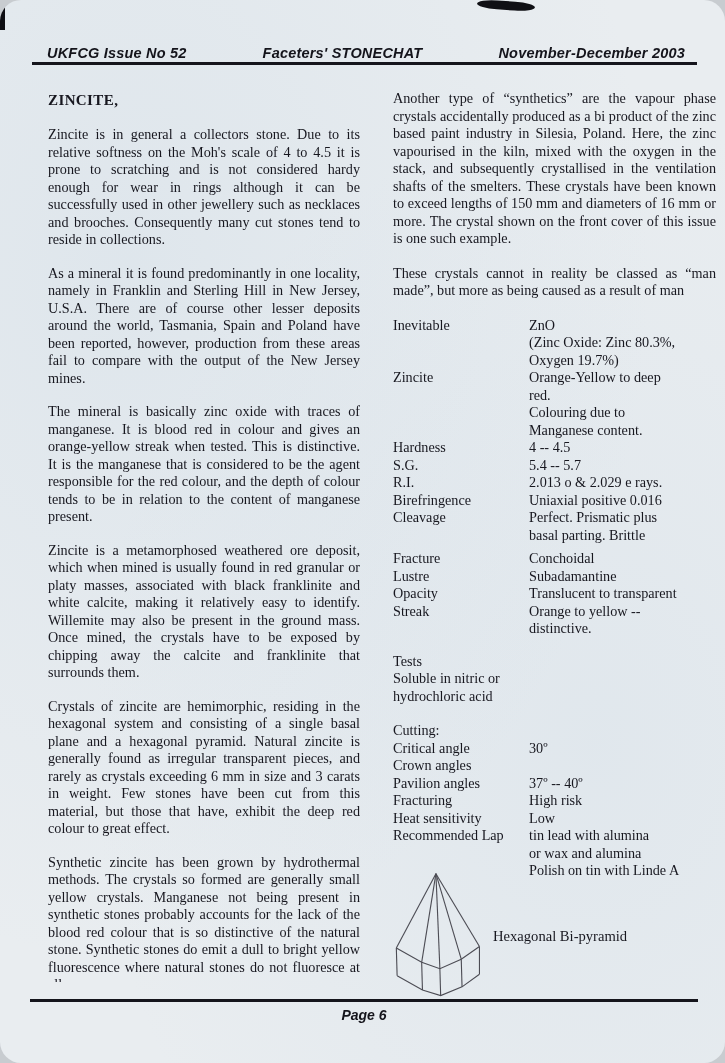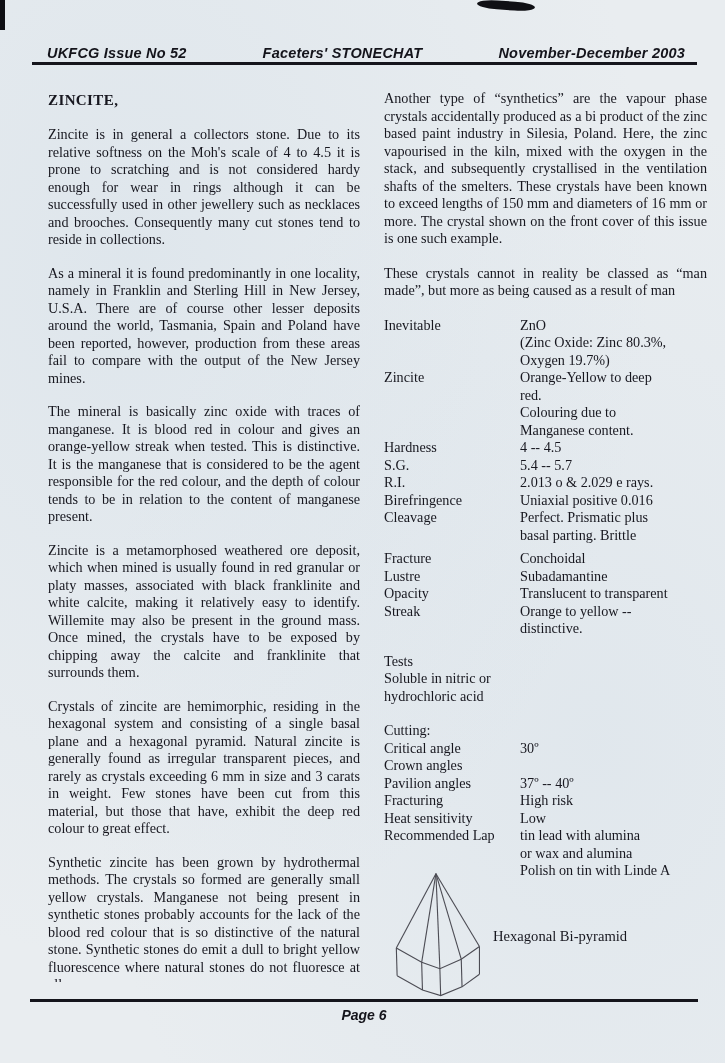--- a/index.html
+++ b/index.html
@@ -8,37 +8,38 @@
     font-family:"Liberation Serif","DejaVu Serif",serif;
     color:#17171f;
     background:#c8ccd0;
   }
   .page{
     position:relative;width:725px;height:1063px;overflow:hidden;
     background:
       radial-gradient(ellipse at 18% 25%, rgba(185,205,222,.22), transparent 62%),
       radial-gradient(ellipse at 82% 70%, rgba(185,205,222,.18), transparent 60%),
       #e9edf0;
+    border-radius: 21px;
   }
   
   .artifact-left{position:absolute;left:0;top:0;width:5px;height:30px;background:#0e0e13;}
   .artifact-smudge{position:absolute;left:477px;top:1px;width:58px;height:9px;background:#101015;
     border-radius:45% / 65%;transform:rotate(4deg);}
   
   .header{
     margin:45px 28px 0 32px;
     display:flex;justify-content:space-between;align-items:flex-end;
     padding:0 12px 1px 15px;
     border-bottom:3px solid #15151c;
     font-family:"Liberation Sans","DejaVu Sans",sans-serif;
     font-weight:bold;font-style:italic;font-size:14.5px;color:#14141b;
     letter-spacing:.2px;
   }
   
-  .columns{display:flex;gap:24px;padding:25px 9px 0 48px;height:892px;overflow:hidden;}
+  .columns{display:flex;gap:24px;padding:25px 9px 0 48px;height:892px;overflow:hidden;justify-content:space-between;}
   .col-left{width:312px;flex:none;}
   .col-right{width:323px;flex:none;position:relative;}
   .title{font-size:15px;font-weight:bold;margin:2px 0 17px 0;letter-spacing:.4px;}
   .para{margin:0 0 16px 0;text-align:justify;font-size:14.2px;line-height:17.5px;}
   .col-right .para{margin-bottom:17px;}
   
   .ptable{font-size:14.2px;line-height:17.5px;}
   .prop-row{display:flex;align-items:flex-start;}
   .prop-label{width:136px;flex:none;}
   .prop-value{flex:1;white-space:pre-line;}

